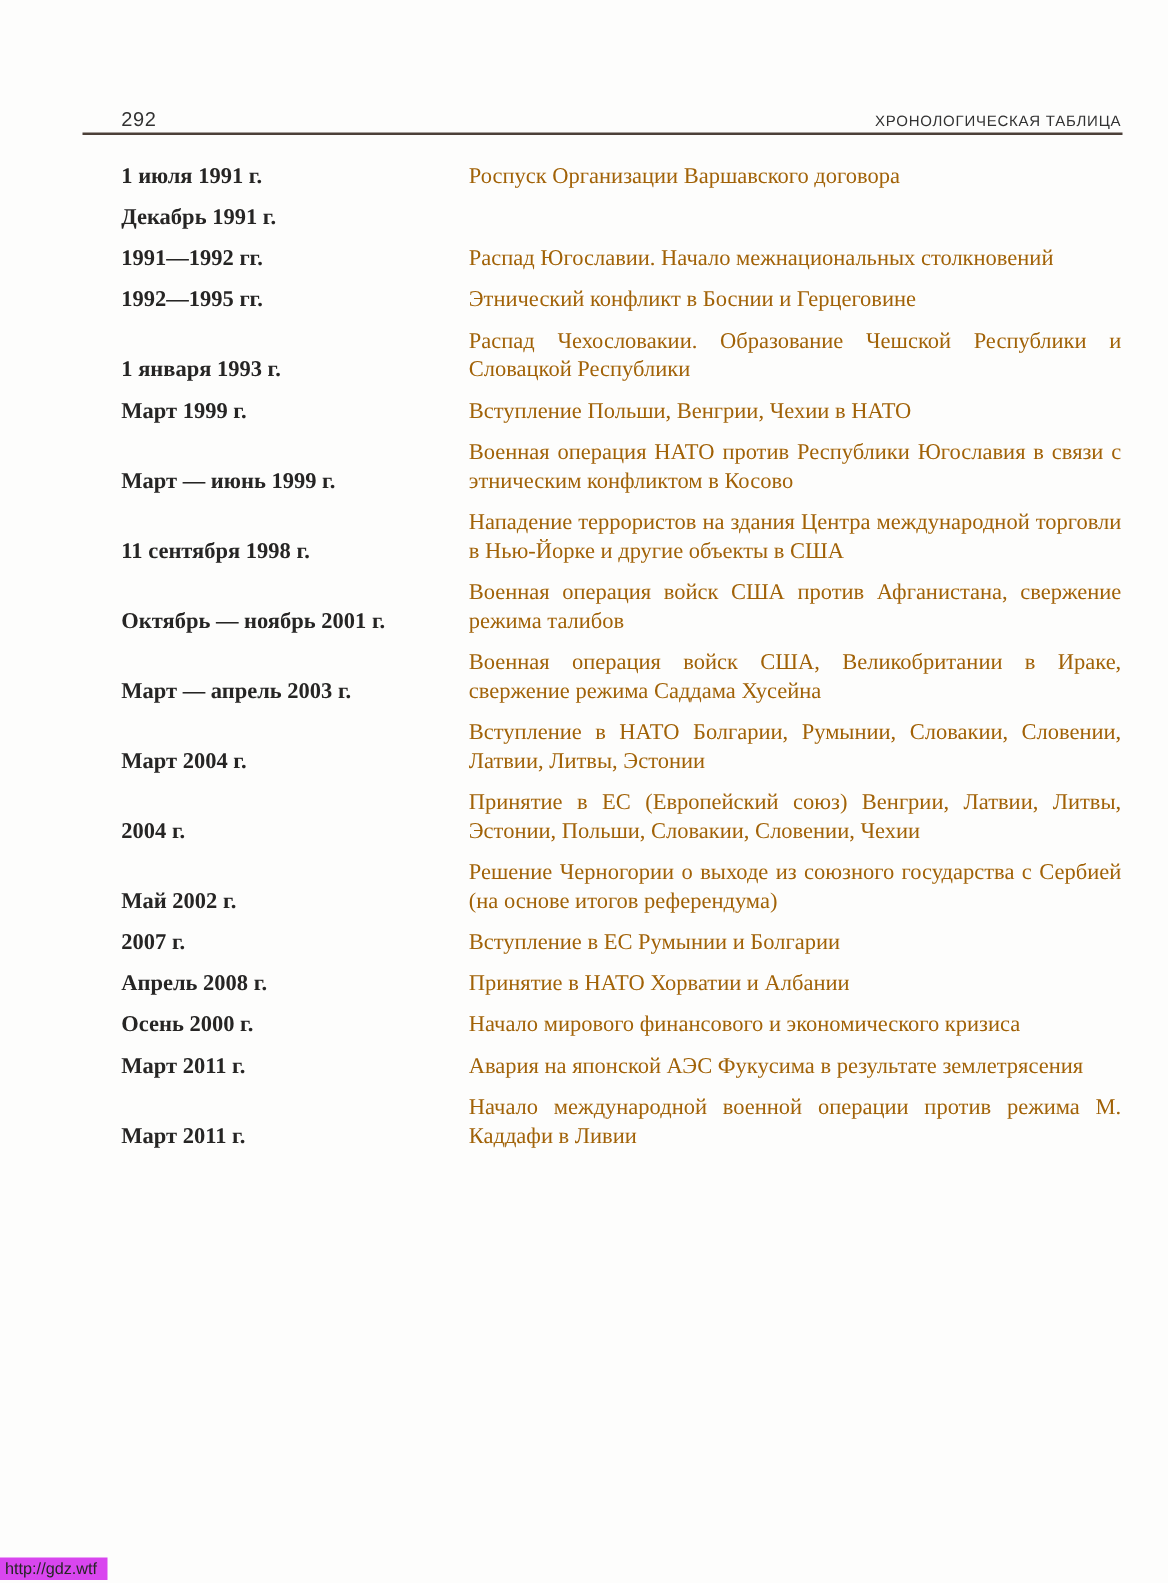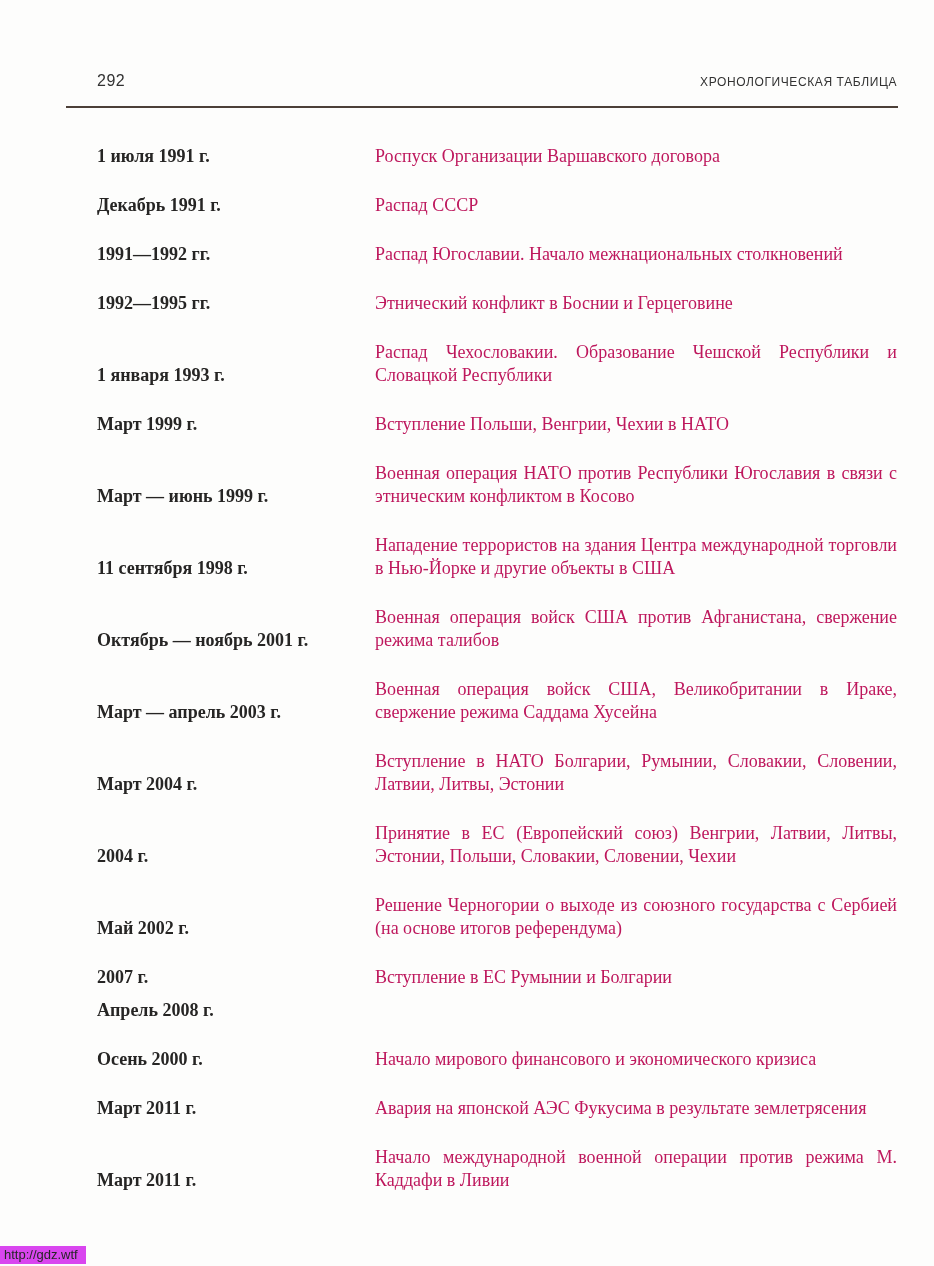--- a/index.html
+++ b/index.html
@@ -22,20 +22,21 @@
     right: 37px;
     display: flex;
     justify-content: space-between;
     align-items: baseline;
     font-family: "Liberation Sans", sans-serif;
     color: #323232;
   }
   .page-number {
     font-size: 16px;
     letter-spacing: 0.5px;
+    margin-top: 16px;
   }
   .header-title {
     font-size: 12px;
     letter-spacing: 0.6px;
   }
   .header-rule {
     position: absolute;
     top: 106px;
     left: 66px;
     right: 36px;
@@ -62,22 +63,21 @@
     flex: 0 0 278px;
     font-weight: bold;
     color: #262524;
     padding-right: 4px;
     box-sizing: border-box;
   }
   .row-event {
     flex: 1 1 auto;
     text-align: justify;
     hyphens: manual;
-    color: #be185d;
-    margin-top: 16px;
+    color: #a16207;
   }
   .watermark {
     position: absolute;
     left: 0;
     bottom: 2px;
     background: #d946ef;
     font-family: "Liberation Sans", sans-serif;
     font-size: 13px;
     color: #262626;
     padding: 1px 8px 2px 4px;
@@ -96,21 +96,20 @@
   <div class="header-rule"></div>
 
   <div class="chronology-table">
   <div class="chron-row">
     <div class="row-date">1 июля 1991 г.</div>
     <div class="row-event">Роспуск Организации Варшавского договора</div>
   </div>
 
   <div class="chron-row">
     <div class="row-date">Декабрь 1991 г.</div>
-    <div class="row-event">Распад СССР</div>
   </div>
 
   <div class="chron-row">
     <div class="row-date">1991—1992 гг.</div>
     <div class="row-event">Распад Югославии. Начало межнациональных столк­новений</div>
   </div>
 
   <div class="chron-row">
     <div class="row-date">1992—1995 гг.</div>
     <div class="row-event">Этнический конфликт в Боснии и Герцеговине</div>
@@ -161,20 +160,21 @@
     <div class="row-event">Решение Черногории о выходе из союзного государ­ства с Сербией (на основе итогов референдума)</div>
   </div>
 
   <div class="chron-row">
     <div class="row-date">2007 г.</div>
     <div class="row-event">Вступление в ЕС Румынии и Болгарии</div>
   </div>
 
   <div class="chron-row">
     <div class="row-date">Апрель 2008 г.</div>
+    <div class="row-event">Принятие в НАТО Хорватии и Албании</div>
   </div>
 
   <div class="chron-row">
     <div class="row-date">Осень 2000 г.</div>
     <div class="row-event">Начало мирового финансового и экономического кризиса</div>
   </div>
 
   <div class="chron-row">
     <div class="row-date">Март 2011 г.</div>
     <div class="row-event">Авария на японской АЭС Фукусима в результате землетрясения</div>

